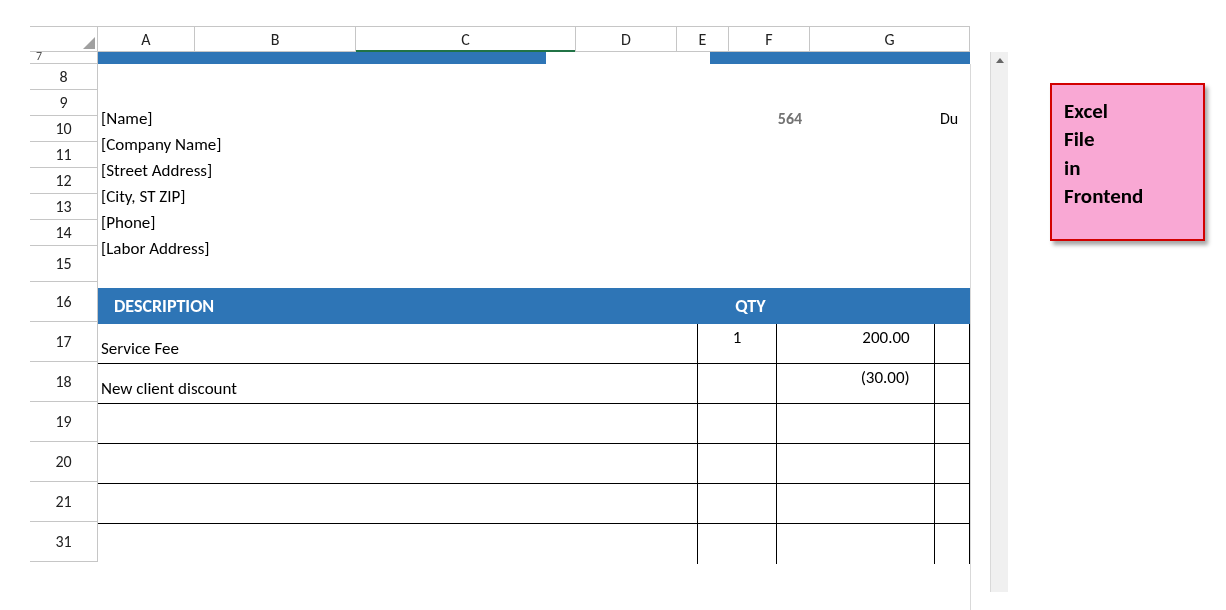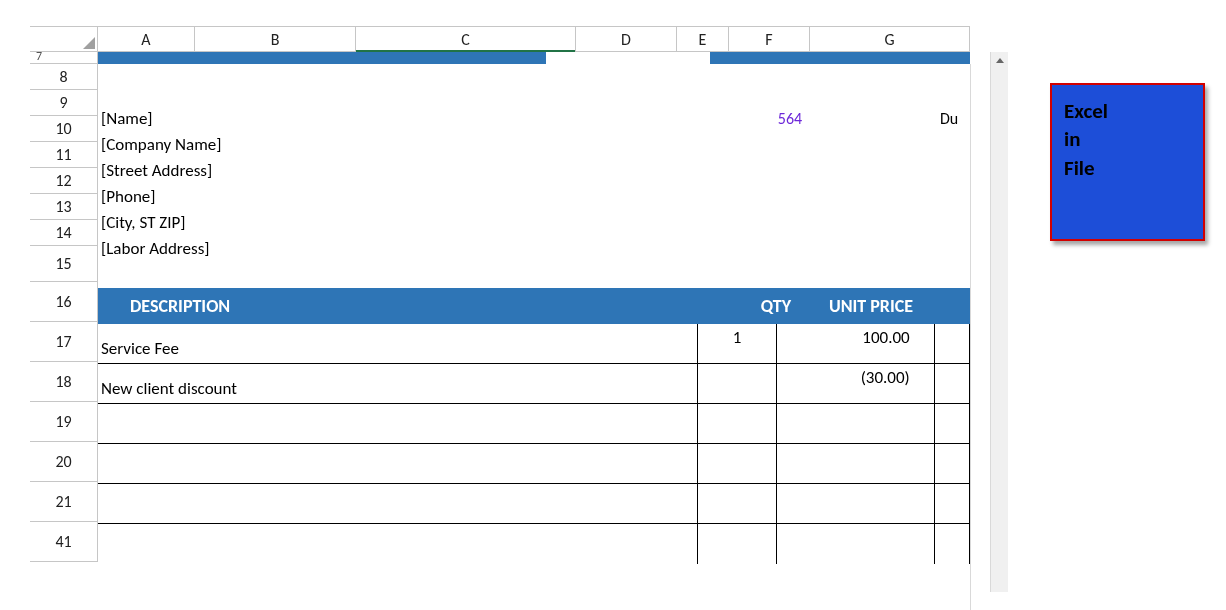--- a/index.html
+++ b/index.html
@@ -167,47 +167,47 @@
   .info-header-row {
     height: 26px;
     line-height: 26px;
     display: flex;
     margin-top: 42px;
   }
   .info-header-row .num {
     margin-left: 612px;
     width: 160px;
     text-align: center;
-    font-weight: 400;
-    color: #6d28d9;
+    font-weight: 700;
+    color: #737373;
   }
   .info-header-row .du {
     margin-left: 70px;
     font-weight: 500;
     color: #000;
   }
 
   .gap14 { height: 26px; }
 
   .tbl-header {
     height: 36px;
     background: #2e75b6;
     display: flex;
     align-items: center;
     color: #fff;
     font-weight: 700;
     font-size: 18px;
   }
   .tbl-header .h-desc {
     width: 612px;
-    padding-left: 32px;
+    padding-left: 16px;
   }
   .tbl-header .h-qty {
     width: 81px;
-    text-align: right;
+    text-align: center;
   }
   .tbl-header .h-price {
     width: 160px;
     text-align: center;
   }
   .tbl-header .h-ext { flex: 1; }
 
   .tbl-row {
     height: 40px;
     display: flex;
@@ -252,21 +252,21 @@
   }
   .tbl-row.last-vis { border-bottom: none; }
 
   
   .sticky {
     position: absolute;
     left: 1050px;
     top: 83px;
     width: 155px;
     height: 158px;
-    background: #1d4ed8;
+    background: #f9a8d4;
     border: 2px solid #d20000;
     box-shadow: 3px 4px 4px rgba(0,0,0,.35);
     padding: 12px 10px 10px 12px;
     font-family: Calibri, Arial, sans-serif;
     font-size: 21px;
     font-weight: 600;
     line-height: 1.35;
     color: #000;
   }
 
@@ -301,50 +301,49 @@
         <div class="rn">12</div>
         <div class="rn">13</div>
         <div class="rn">14</div>
         <div class="rn" style="height: 36px; line-height: 36px;">15</div>
         <div class="rn" style="height: 40px; line-height: 40px;">16</div>
         <div class="rn" style="height: 40px; line-height: 40px;">17</div>
         <div class="rn" style="height: 40px; line-height: 40px;">18</div>
         <div class="rn" style="height: 40px; line-height: 40px;">19</div>
         <div class="rn" style="height: 40px; line-height: 40px;">20</div>
         <div class="rn" style="height: 40px; line-height: 40px;">21</div>
-        <div class="rn" style="height: 40px; line-height: 40px;">41</div>
+        <div class="rn" style="height: 40px; line-height: 40px;">31</div>
       </div>
   </div>
 
   <div class="content">
 
     <div class="info-header-row">
       <span class="info-line" style="position:absolute;">[Name]</span>
       <span class="num">564</span>
       <span class="du">Du</span>
     </div>
     <div class="info-line">[Company Name]</div>
     <div class="info-line">[Street Address]</div>
+    <div class="info-line">[City, ST  ZIP]</div>
     <div class="info-line">[Phone]</div>
-    <div class="info-line">[City, ST  ZIP]</div>
     <div class="info-line">[Labor Address]</div>
     <div class="gap14"></div>
 
     <div class="tbl-header">
       <div class="h-desc">DESCRIPTION</div>
       <div class="h-qty">QTY</div>
-      <div class="h-price">UNIT PRICE</div>
       <div class="h-ext"></div>
     </div>
 
     <div id="tbl-rows">
         <div class="tbl-row">
           <div class="c-desc">Service Fee</div>
           <div class="c-qty">1</div>
-          <div class="c-price">100.00</div>
+          <div class="c-price">200.00</div>
           <div class="c-ext"></div>
         </div>
         <div class="tbl-row">
           <div class="c-desc">New client discount</div>
           <div class="c-qty"></div>
           <div class="c-price">(30.00)</div>
           <div class="c-ext"></div>
         </div>
         <div class="tbl-row">
           <div class="c-desc"></div>
@@ -378,17 +377,18 @@
   <div class="scroll-track">
     <div class="up-btn">
       <svg viewBox="0 0 10 10">
           <path d="M1 7 L5 2 L9 7 Z" fill="#666"></path>
         </svg>
     </div>
   </div>
 
   <div class="sticky">
     <div>Excel</div>
+    <div>File</div>
     <div>in</div>
-    <div>File</div>
+    <div>Frontend</div>
   </div>
 
 </div>
 
 </body></html>

